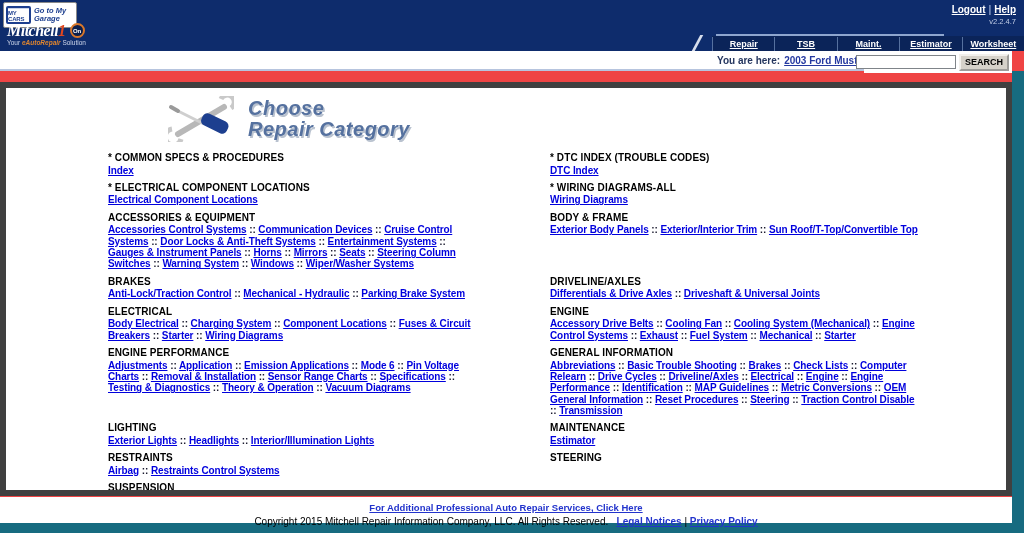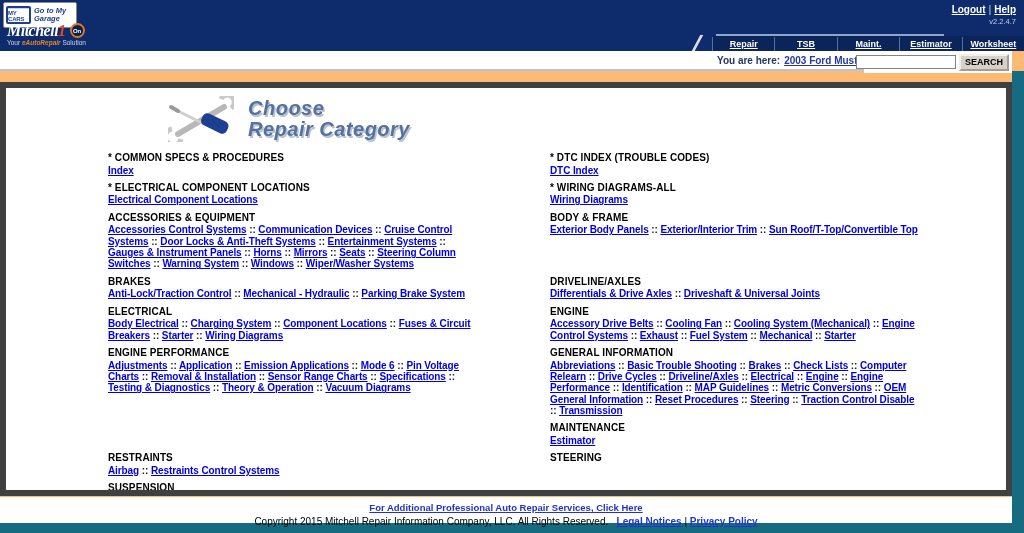--- a/index.html
+++ b/index.html
@@ -1,18 +1,18 @@
 <!DOCTYPE html>
 <html><head>
 <meta charset="utf-8">
 <style>
   * { margin:0; padding:0; box-sizing:border-box; }
   html,body { width:1024px; height:533px; overflow:hidden; background:#fff;
     font-family:"Liberation Sans","DejaVu Sans",sans-serif; }
-  #stage { position:relative; width:1024px; height:533px; background:#fdba74;padding-left:32px; }
+  #stage { position:relative; width:1024px; height:533px; background:#ef4444;padding-left:32px; }
 
   
   .header { position:absolute; top:0; left:0; width:1024px; height:51px; background:#0e2c6c; }
   .mycars-btn { position:absolute; left:3px; top:2px; width:74px; height:26px; background:#fff;
     border:1px solid #8a8a8a; border-radius:2px; display:flex; align-items:center; gap:3px; padding:1px 2px; cursor:pointer; }
   .plate { width:27px; height:18px; border:2px solid #1d3f8f; border-radius:2px; background:#fdfdfd;
     display:flex; flex-direction:column; align-items:center; justify-content:center; }
   .plate-band { width:21px; height:3px; background:#c9d2e8; margin-bottom:1px; }
   .plate-label { font-size:6px; font-weight:bold; color:#1d3f8f; line-height:6px; letter-spacing:-0.2px; }
   .garage-label { font-size:7.5px; line-height:8px; font-weight:bold; font-style:italic; color:#1d3f8f; }
@@ -194,20 +194,22 @@
         </div>
         <div class="cat-cell">
           <div class="cat-title">ENGINE PERFORMANCE</div>
           <div class="cat-links"><a class="cat-link">Adjustments</a><span class="cat-sep"> :: </span><a class="cat-link">Application</a><span class="cat-sep"> :: </span><a class="cat-link">Emission Applications</a><span class="cat-sep"> :: </span><a class="cat-link">Mode 6</a><span class="cat-sep"> :: </span><a class="cat-link">Pin Voltage Charts</a><span class="cat-sep"> :: </span><a class="cat-link">Removal &amp; Installation</a><span class="cat-sep"> :: </span><a class="cat-link">Sensor Range Charts</a><span class="cat-sep"> :: </span><a class="cat-link">Specifications</a><span class="cat-sep"> :: </span><a class="cat-link">Testing &amp; Diagnostics</a><span class="cat-sep"> :: </span><a class="cat-link">Theory &amp; Operation</a><span class="cat-sep"> :: </span><a class="cat-link">Vacuum Diagrams</a></div>
         </div>
         <div class="cat-cell">
           <div class="cat-title">GENERAL INFORMATION</div>
           <div class="cat-links"><a class="cat-link">Abbreviations</a><span class="cat-sep"> :: </span><a class="cat-link">Basic Trouble Shooting</a><span class="cat-sep"> :: </span><a class="cat-link">Brakes</a><span class="cat-sep"> :: </span><a class="cat-link">Check Lists</a><span class="cat-sep"> :: </span><a class="cat-link">Computer Relearn</a><span class="cat-sep"> :: </span><a class="cat-link">Drive Cycles</a><span class="cat-sep"> :: </span><a class="cat-link">Driveline/Axles</a><span class="cat-sep"> :: </span><a class="cat-link">Electrical</a><span class="cat-sep"> :: </span><a class="cat-link">Engine</a><span class="cat-sep"> :: </span><a class="cat-link">Engine Performance</a><span class="cat-sep"> :: </span><a class="cat-link">Identification</a><span class="cat-sep"> :: </span><a class="cat-link">MAP Guidelines</a><span class="cat-sep"> :: </span><a class="cat-link">Metric Conversions</a><span class="cat-sep"> :: </span><a class="cat-link">OEM General Information</a><span class="cat-sep"> :: </span><a class="cat-link">Reset Procedures</a><span class="cat-sep"> :: </span><a class="cat-link">Steering</a><span class="cat-sep"> :: </span><a class="cat-link">Traction Control Disable</a><span class="cat-sep"> :: </span><a class="cat-link">Transmission</a></div>
         </div>
         <div class="cat-cell">
+          <div class="cat-title">LIGHTING</div>
+          <div class="cat-links"><a class="cat-link">Exterior Lights</a><span class="cat-sep"> :: </span><a class="cat-link">Headlights</a><span class="cat-sep"> :: </span><a class="cat-link">Interior/Illumination Lights</a></div>
         </div>
         <div class="cat-cell">
           <div class="cat-title">MAINTENANCE</div>
           <div class="cat-links"><a class="cat-link">Estimator</a></div>
         </div>
         <div class="cat-cell">
           <div class="cat-title">RESTRAINTS</div>
           <div class="cat-links"><a class="cat-link">Airbag</a><span class="cat-sep"> :: </span><a class="cat-link">Restraints Control Systems</a></div>
         </div>
         <div class="cat-cell">

